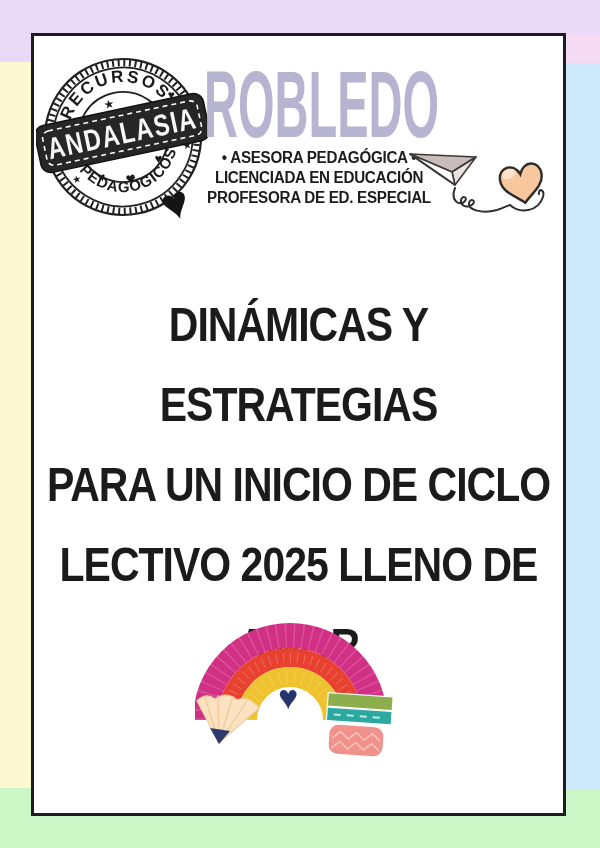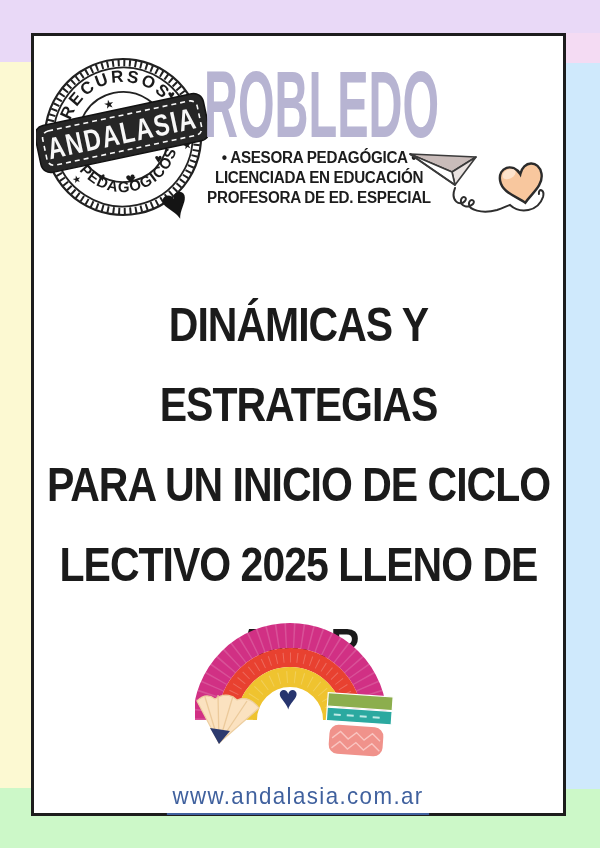--- a/index.html
+++ b/index.html
@@ -130,17 +130,14 @@
 
     <g>
       <path d="M 2 89 Q 11 80 20 87 Q 32 79 42 88 Q 54 83 64 96 L 24 131 Z" fill="#fbe2c0" stroke="#edcfa2" stroke-width="1.2" stroke-linejoin="round"></path>
       <path d="M24,131 L10,85 M24,131 L23,83 M24,131 L38,84 M24,131 L52,89" stroke="#ecca9b" stroke-width="1.3" fill="none"></path>
       <path d="M 15 116 L 35 119 L 24 132 Z" fill="#2c3a6e"></path>
     </g>
 
     <text x="93" y="97" font-size="34" text-anchor="middle" fill="#27356e">♥</text>
   </svg>
 
-  <div class="abs url-wrap">
-    <a class="url">www.andalasia.com.ar</a>
-  </div>
 
 </div>
 
 </body></html>

